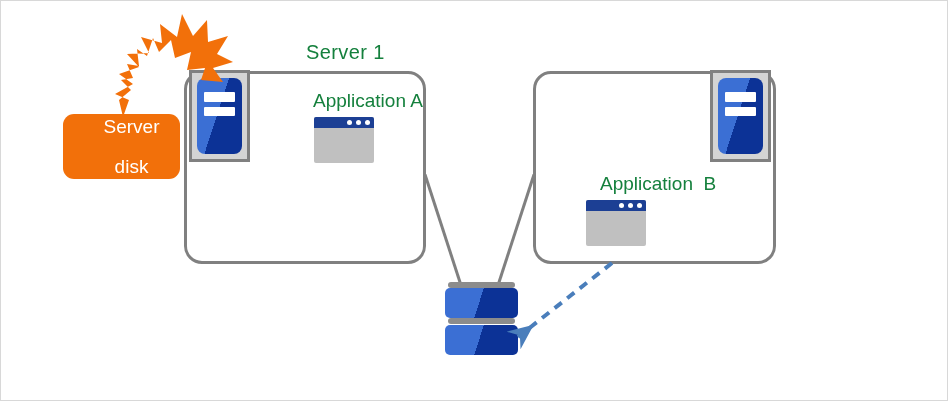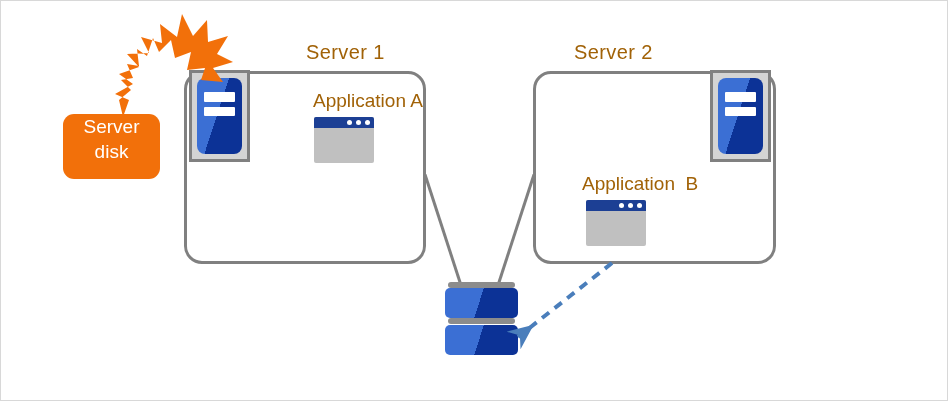--- a/index.html
+++ b/index.html
@@ -14,21 +14,21 @@
     background: #ffffff;
     border: 1px solid #d8d8d8;
     box-sizing: border-box;
     overflow: hidden;
     font-family: "Liberation Sans", sans-serif;
   }
 
   
   .abs { position: absolute; }
   .label {
-    color: #a16207;
+    color: #15803d;
     white-space: pre;
     line-height: 1;
   }
 
   
   .server-box {
     position: absolute;
     border: 3px solid #808080;
     border-radius: 18px;
     background: #ffffff;
@@ -102,21 +102,21 @@
   }
   .app-dot.d1 { right: 22px; }
   .app-dot.d2 { right: 13px; }
   .app-dot.d3 { right: 4px; }
 
   #appA-window { left: 313px; top: 116px; }
   #appB-window { left: 585px; top: 199px; }
 
   .app-label { font-size: 19px; margin-left: 28px; }
   #appA-label { left: 284px; top: 90px; }
-  #appB-label { left: 553px; top: 173px; }
+  #appB-label { left: 571px; top: 173px; }
 
   
   .connector { position: absolute; background: #808080; transform-origin: 0 50%; }
   #conn-left  { left: 424px; top: 172px; width: 118px; height: 3px; transform: rotate(72deg); }
   #conn-right { left: 533px; top: 172px; width: 118px; height: 3px; transform: rotate(108deg); }
 
   
   #disk { position: absolute; left: 444px; top: 281px; width: 73px; height: 78px; }
   .disk-bar {
     position: absolute;
@@ -156,21 +156,22 @@
     height: 65px;
     background: #f2700a;
     border-radius: 11px;
     color: #ffffff;
     font-size: 19px;
     line-height: 25px;
     text-align: center;
     display: flex;
     flex-direction: column;
     align-items: center;
-    justify-content: flex-start;
+    justify-content: space-between;
+    padding-left: 20px;
   }
 </style>
 </head>
 <body>
 
 <div id="canvas">
 
   <div class="connector" id="conn-left"></div>
   <div class="connector" id="conn-right"></div>
 
@@ -188,21 +189,20 @@
   <div class="label abs app-label" id="appA-label">Application A</div>
 
   <div class="app-window" id="appA-window">
     <div class="app-titlebar">
       <span class="app-dot d1"></span>
       <span class="app-dot d2"></span>
       <span class="app-dot d3"></span>
     </div>
   </div>
 
-  <div class="label abs server-title" id="server2-title">Server 2</div>
 
   <div class="server-box" id="server2-box"></div>
 
   <div class="machine-icon" id="server2-machine">
     <div class="machine-inner">
       <div class="machine-bar b1"></div>
       <div class="machine-bar b2"></div>
     </div>
   </div>
 

